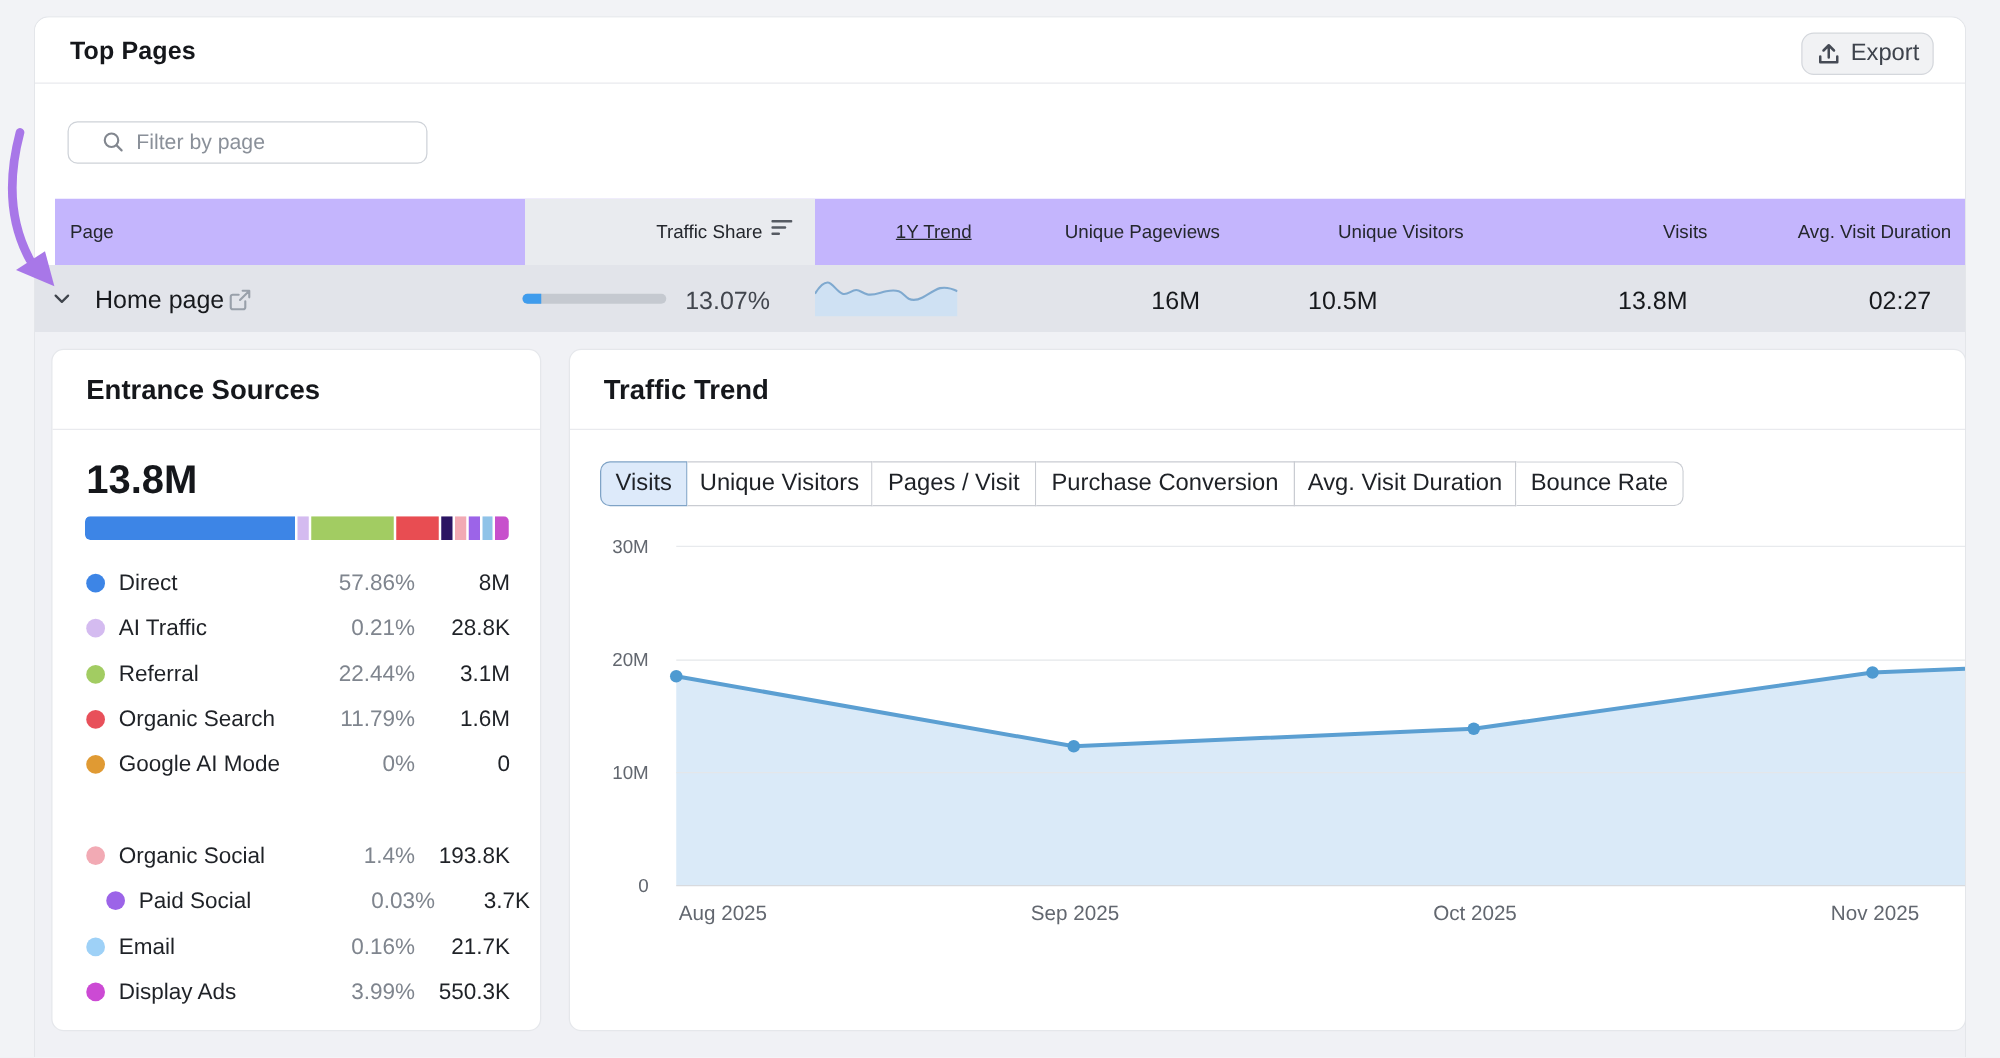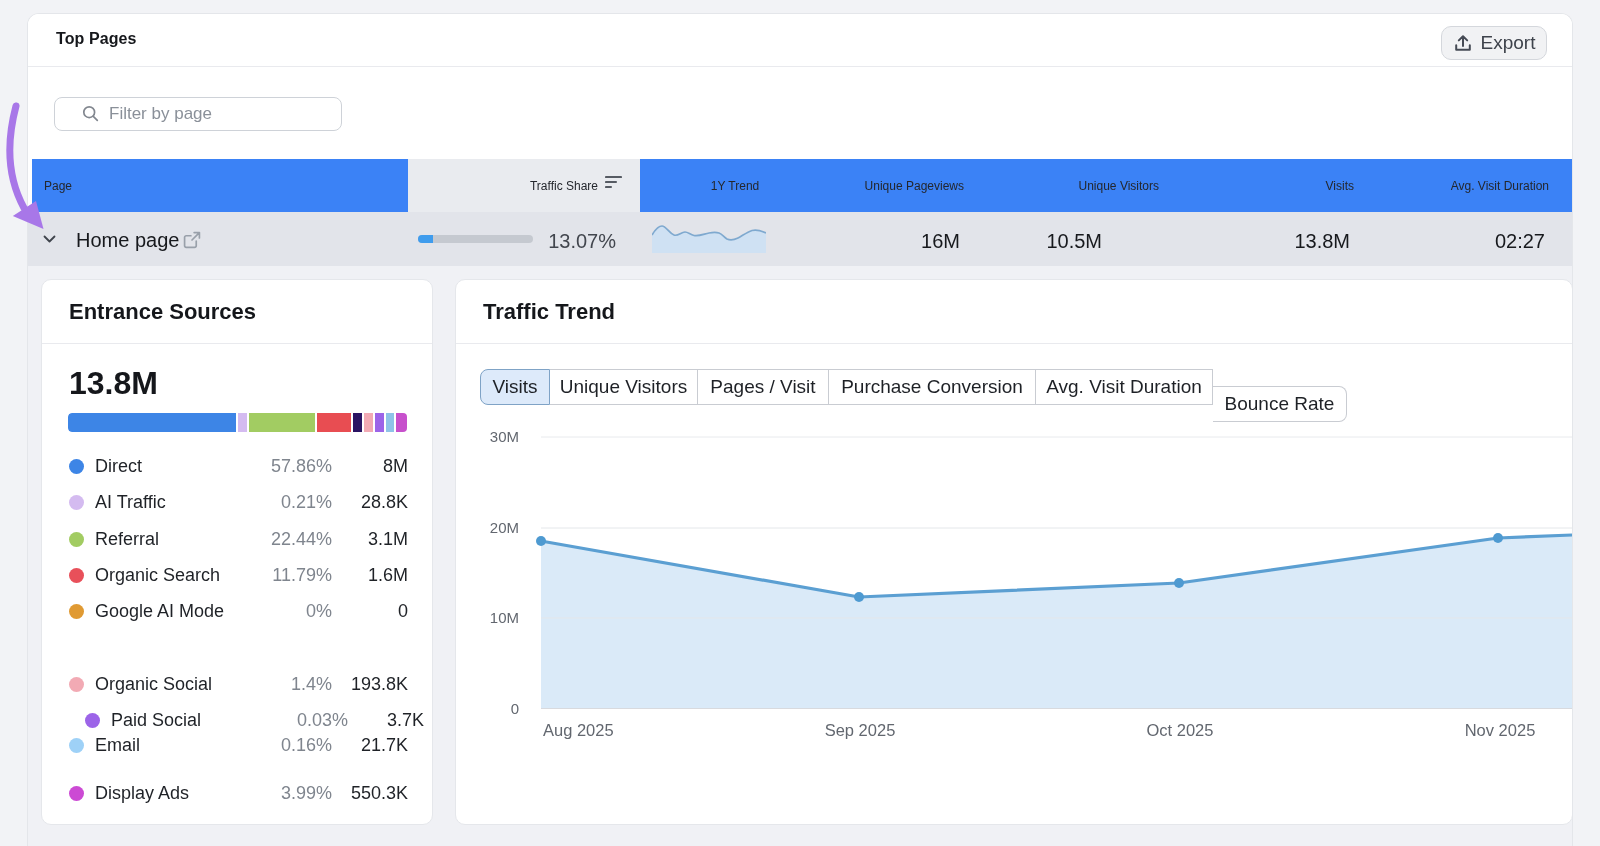--- a/index.html
+++ b/index.html
@@ -5,32 +5,32 @@
   * { margin:0; padding:0; box-sizing:border-box; }
   html,body { width:1600px; height:846px; overflow:hidden; }
   body { background:#f2f3f6; font-family:"Liberation Sans", sans-serif; position:relative; }
   .abs { position:absolute; }
   #card {
     position:absolute; left:27px; top:13px; width:1546px; height:833px;
     background:#fff; border:1px solid #e4e6ea; border-bottom:none;
     border-radius:12px 12px 0 0; overflow:hidden;
   }
   #hdr { position:absolute; left:0; top:0; width:100%; height:53px; background:#fff; border-bottom:1px solid #e9eaee; }
-  #hdr h1 { position:absolute; left:28px; top:16px; font-size:16px; font-weight:700; color:#15171b; letter-spacing:.1px;}
+  #hdr h1 { position:absolute; left:28px; top:16px; font-size:20px; font-weight:700; color:#15171b; letter-spacing:.1px;}
   #exportBtn {
     position:absolute; right:25px; top:12px; width:106px; height:34px;
     background:#f1f2f4; border:1px solid #d4d7dc; border-radius:10px;
     display:flex; align-items:center; justify-content:center; gap:8px;
     font-size:19px; color:#3e434c;
   }
   #searchWrap { position:absolute; left:26px; top:83px; width:288px; height:34px;
     background:#fff; border:1px solid #ced2d8; border-radius:8px;
     display:flex; align-items:center; padding-left:27px; gap:9px; }
   #searchWrap span { font-size:17px; color:#8a9099; }
-  #thead { position:absolute; left:4px; top:145px; width:100%; height:53px; background:#3b82f6; font-size:12px; color:#24272d; }
+  #thead { position:absolute; left:16px; top:145px; width:100%; height:53px; background:#c4b5fd; font-size:15px; color:#24272d; }
   #thead .cell { position:absolute; top:0; height:53px; display:flex; align-items:center; }
   #tsCell { position:absolute; left:376px; top:0; width:232px; height:53px; background:#e9ebef; }
   #row { position:absolute; left:0; top:198px; width:100%; height:54px; background:#e2e4ea; }
   #expand { position:absolute; left:0; top:252px; width:100%; height:582px; background:#f0f1f5; }
   .icard { position:absolute; background:#fff; border:1px solid #e5e7eb; border-radius:10px; }
   .icard h2 { position:absolute; left:27px; top:19px; font-size:22px; font-weight:700; color:#15171b; }
   .icard .divider { position:absolute; left:0; top:63px; width:100%; height:1px; background:#e9eaee; }
   #entrance { left:13px; top:13px; width:392px; height:546px; }
   #trend { left:427px; top:13px; width:1118px; height:546px; }
   #bigNum { position:absolute; left:27px; top:85px; font-size:32px; font-weight:700; color:#15171b; }
@@ -72,21 +72,21 @@
     <span>Filter by page</span>
   </div>
 
   <div id="thead">
     <div class="cell" style="left:12px;">Page</div>
     <div id="tsCell"></div>
     <div class="cell" style="left:376px; width:232px; justify-content:flex-end; padding-right:42px;">Traffic Share</div>
     <svg style="position:absolute; left:573px; top:16px;" width="17" height="14" viewBox="0 0 17 14" stroke="#565b63" stroke-width="2.1" stroke-linecap="round">
       <path d="M1 2 H16 M1 7 H11 M1 12 H6"></path>
     </svg>
-    <div class="cell" style="left:653px; width:100px; justify-content:center;">1Y Trend</div>
+    <div class="cell" style="left:653px; width:100px; justify-content:center;text-decoration:underline;">1Y Trend</div>
     <div class="cell" style="left:732px; width:200px; justify-content:flex-end;">Unique Pageviews</div>
     <div class="cell" style="left:927px; width:200px; justify-content:flex-end;">Unique Visitors</div>
     <div class="cell" style="left:1122px; width:200px; justify-content:flex-end;">Visits</div>
     <div class="cell" style="left:1317px; width:200px; justify-content:flex-end;">Avg. Visit Duration</div>
   </div>
 
   <div id="row">
     <svg style="position:absolute; left:15px; top:23px;" width="13" height="8" viewBox="0 0 13 8" fill="none" stroke="#3f444c" stroke-width="1.8" stroke-linecap="round" stroke-linejoin="round">
       <path d="M1.5 1.5 L6.5 6.5 L11.5 1.5"></path>
     </svg>
@@ -160,21 +160,21 @@
           <span class="lab">Organic Social</span>
           <span class="pct">1.4%</span>
           <span class="val">193.8K</span>
         </div>
       <div class="lrow" style="top:423px;margin-left:16px;">
           <div class="dot" style="background:#9c64e8;"></div>
           <span class="lab">Paid Social</span>
           <span class="pct">0.03%</span>
           <span class="val">3.7K</span>
         </div>
-      <div class="lrow" style="top:448px;padding-left:22px;">
+      <div class="lrow" style="top:460px;padding-left:22px;">
           <div class="dot" style="background:#9ed1f7;"></div>
           <span class="lab">Email</span>
           <span class="pct">0.16%</span>
           <span class="val">21.7K</span>
         </div>
       <div class="lrow" style="top:496px;">
           <div class="dot" style="background:#cc4ad4;"></div>
           <span class="lab">Display Ads</span>
           <span class="pct">3.99%</span>
           <span class="val">550.3K</span>
@@ -183,21 +183,21 @@
 
     <div id="trend" class="icard">
       <h2>Traffic Trend</h2>
       <div class="divider"></div>
       <div id="tabs">
         <div class="tab sel first" style="width:70px;">Visits</div>
         <div class="tab" style="width:148px;">Unique Visitors</div>
         <div class="tab" style="width:131px;">Pages / Visit</div>
         <div class="tab" style="width:207px;">Purchase Conversion</div>
         <div class="tab" style="width:177px;">Avg. Visit Duration</div>
-        <div class="tab last" style="width:134px;margin-top:17px;">Bounce Rate</div>
+        <div class="tab last" style="width:134px;">Bounce Rate</div>
       </div>
       <svg style="position:absolute; left:0; top:130px;" width="1116" height="350" viewBox="0 0 1116 350">
 
         <path d="M85,131 L403,187 L723,173 L1042,128 L1116,125 L1116,298.5 L85,298.5 Z" fill="#daeaf8"></path>
         <line x1="85" y1="27" x2="1116" y2="27" stroke="#e8eaed" stroke-width="1"></line>
         <line x1="85" y1="118" x2="1116" y2="118" stroke="#e4e7ea" stroke-width="1"></line>
         <line x1="85" y1="208" x2="1116" y2="208" stroke="#e4e7ea" stroke-width="1"></line>
         <line x1="85" y1="298.5" x2="1116" y2="298.5" stroke="#d8dade" stroke-width="1"></line>
         <text x="63" y="32" text-anchor="end" font-size="15" fill="#62676f">30M</text>
         <text x="63" y="123" text-anchor="end" font-size="15" fill="#62676f">20M</text>

